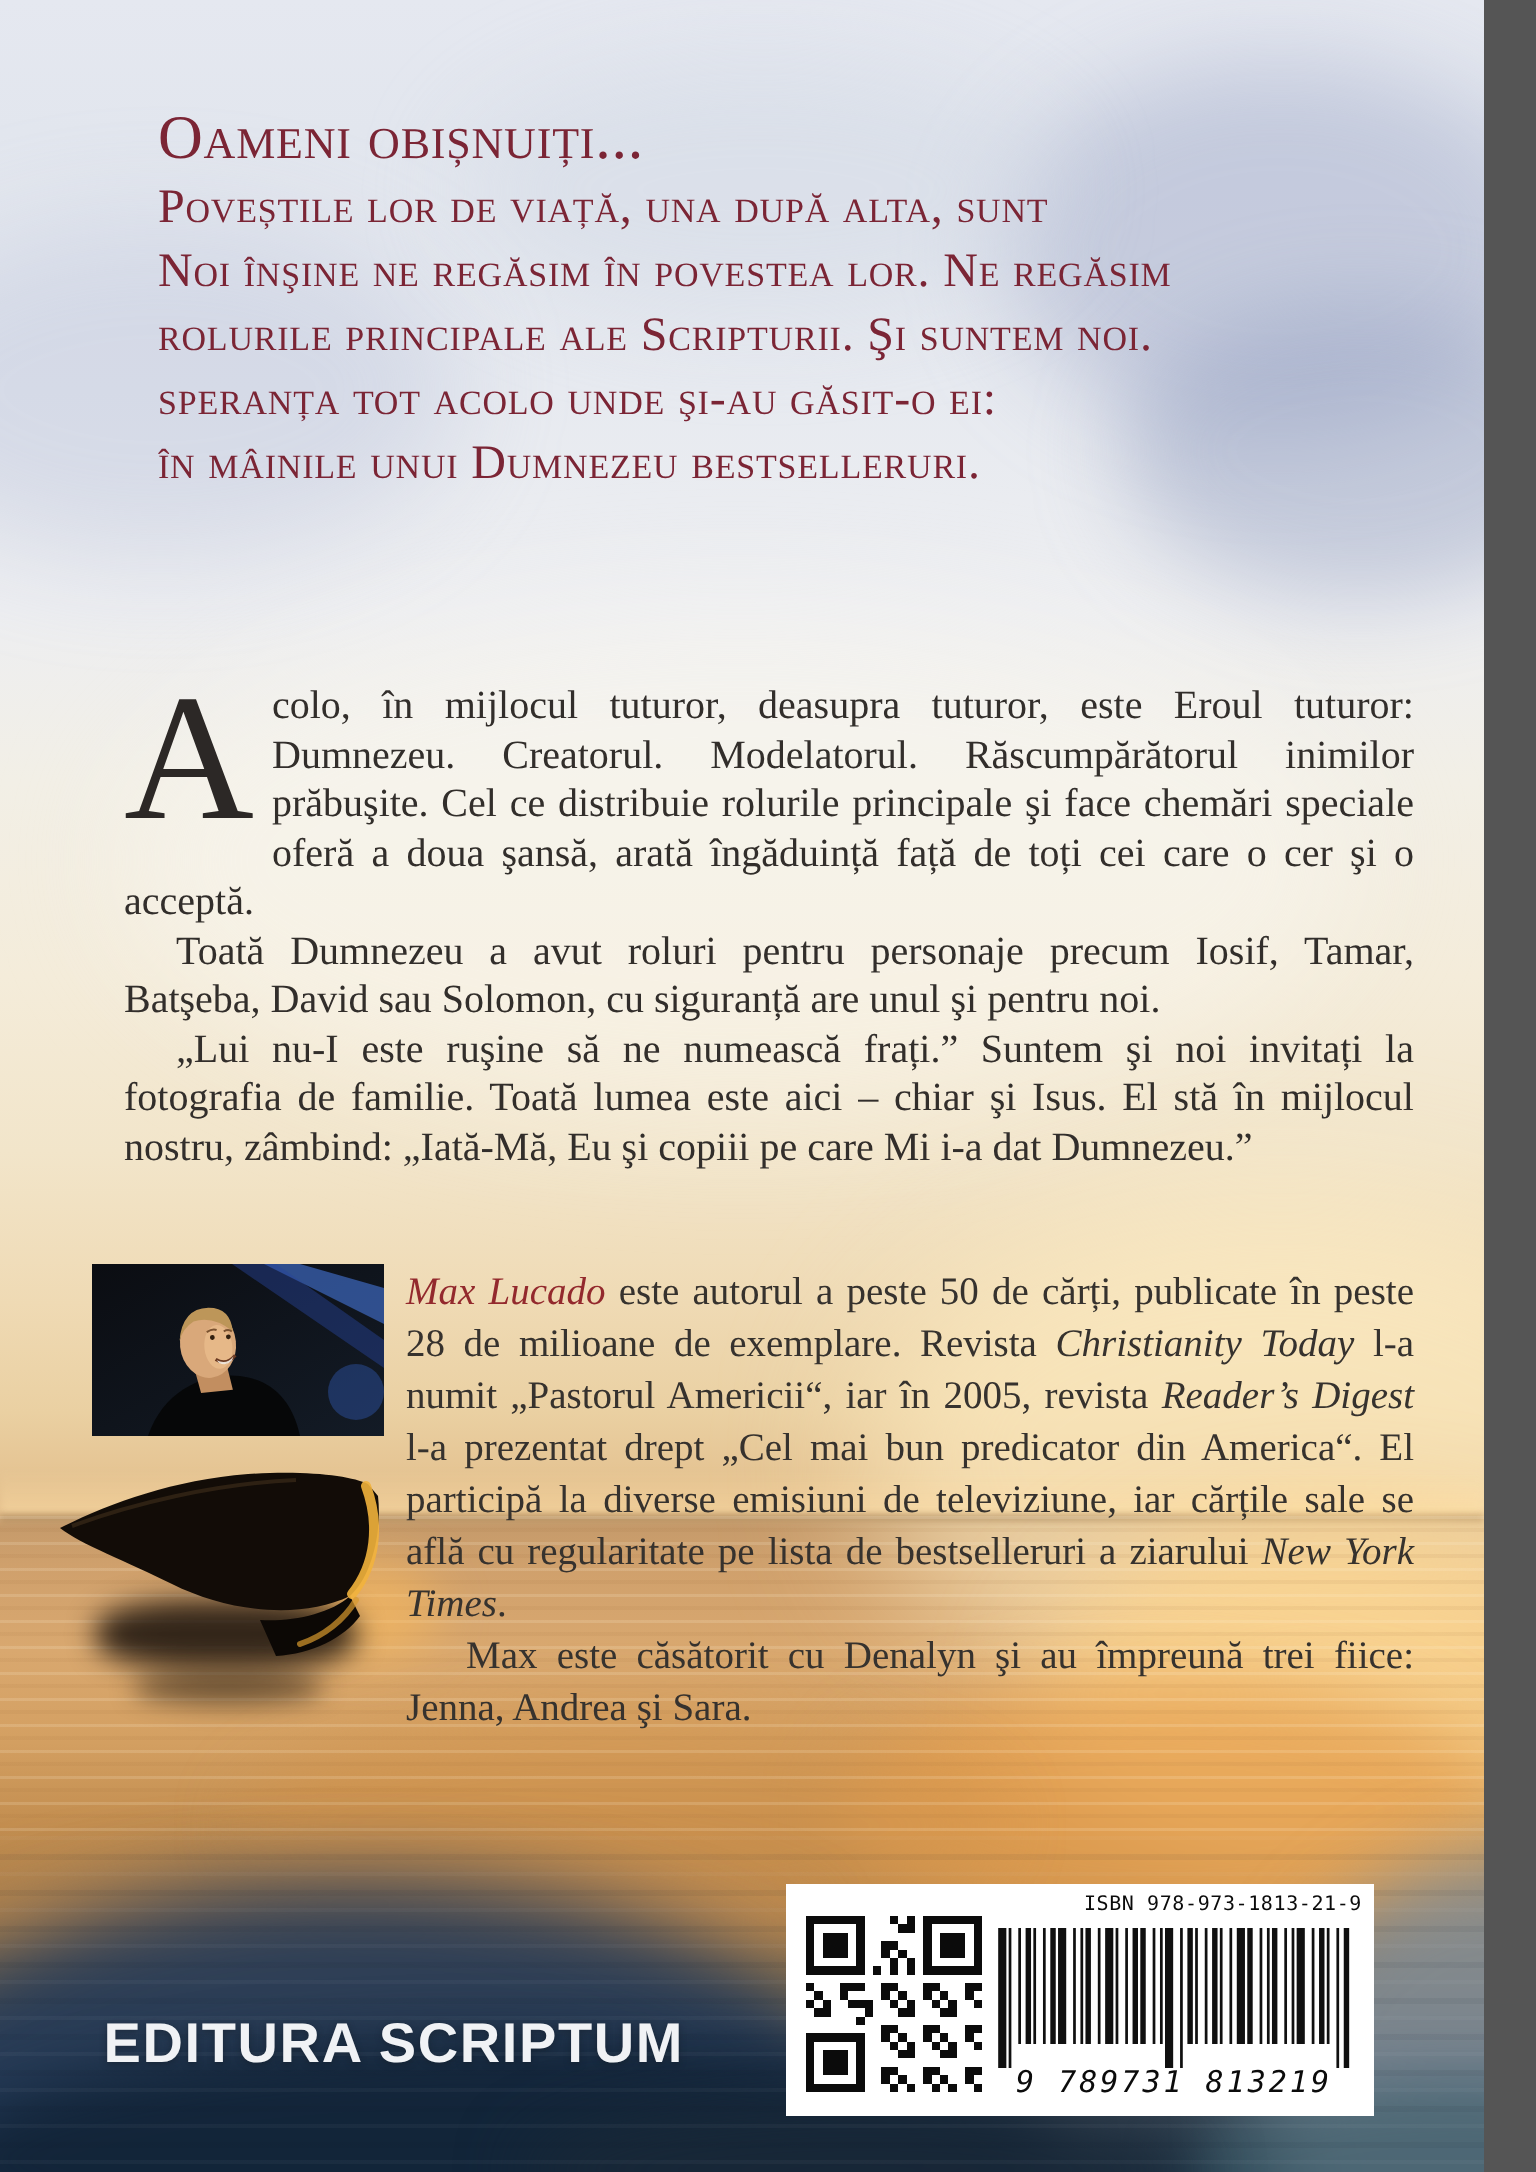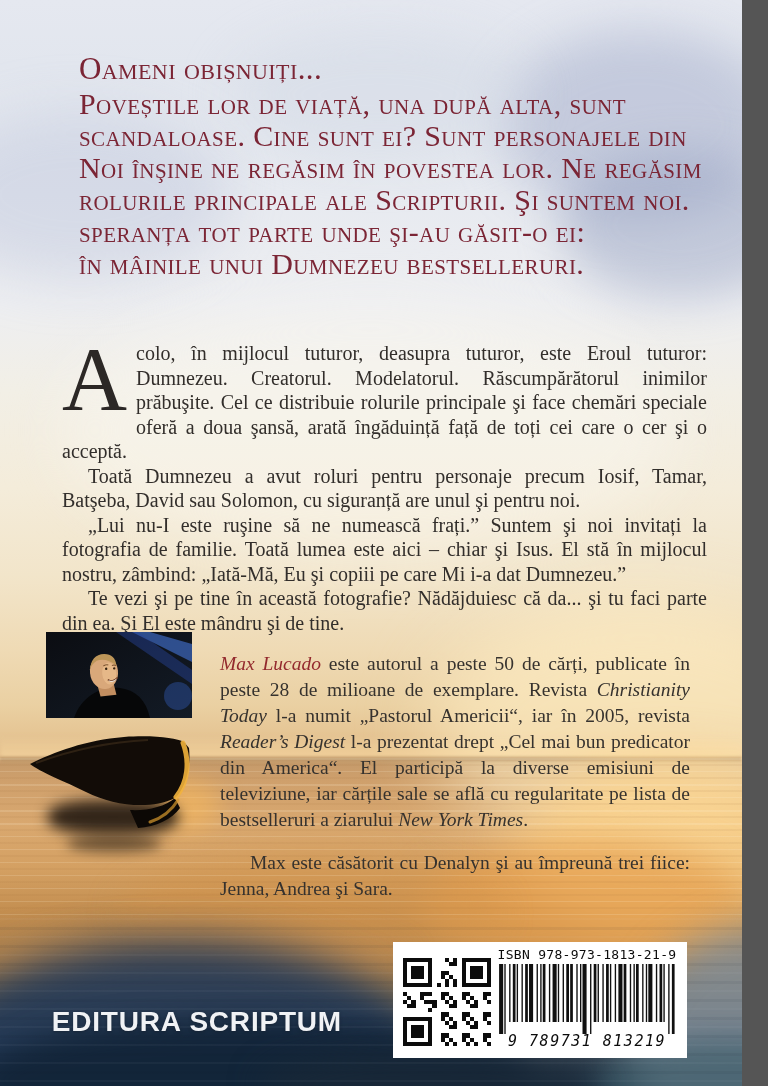--- a/index.html
+++ b/index.html
@@ -32,49 +32,49 @@
   .horizon-glow{position:absolute;left:0;right:0;top:735px;height:24px;
     background:linear-gradient(rgba(255,230,180,0),rgba(255,225,170,.55));filter:blur(2px);}
   .horizon{position:absolute;left:0;right:0;top:757px;height:4px;background:rgba(140,100,60,.45);filter:blur(1.5px);}
   .streaks1{position:absolute;left:0;right:0;top:758px;height:160px;opacity:.65;
     background:repeating-linear-gradient(180deg,rgba(255,244,220,.25) 0 1.5px,rgba(0,0,0,0) 1.5px 6px,rgba(150,100,50,.12) 6px 8px,rgba(0,0,0,0) 8px 13px);}
   .streaks2{position:absolute;left:0;right:0;top:918px;height:168px;opacity:.4;
     background:repeating-linear-gradient(180deg,rgba(220,225,235,.10) 0 2px,rgba(0,0,0,0) 2px 9px,rgba(10,20,35,.15) 9px 12px,rgba(0,0,0,0) 12px 18px);}
 
   .headline{position:absolute;left:79px;top:50px;width:650px;color:#7b2535;
     font-variant:small-caps;letter-spacing:.4px;}
-  .hl{font-size:30px;line-height:32px;}
+  .hl{font-size:24px;line-height:32px;}
   .hl-first{font-size:31px;line-height:38px;}
 
   .body-text{position:absolute;left:62px;top:341px;width:645px;
     font-size:20px;line-height:24.5px;color:#322e2b;text-align:justify;}
   .body-text p{margin:0;}
   .para-indent{text-indent:26px;}
   .dropcap{float:left;font-size:90px;line-height:72px;padding:3px 9px 0 0;color:#2c2826;}
 
   .author-photo{position:absolute;left:46px;top:632px;width:146px;height:86px;}
   .bio-text{position:absolute;left:203px;top:634px;width:504px;
     font-size:19.5px;line-height:26px;color:#36322e;text-align:justify;}
-  .bio-text p{margin:17px;}
+  .bio-text p{margin:0;}
   .bio-p2{text-indent:30px;}
   .italic{font-style:italic;}
   .accent-italic{font-style:italic;color:#93292d;}
 
   .boat{position:absolute;left:26px;top:730px;width:178px;height:108px;}
 
   .publisher{position:absolute;right:400px;top:1006px;text-align:right;
     font-family:"Liberation Sans",sans-serif;color:#f0f2f5;
     text-shadow:0 1px 3px rgba(20,30,40,.55);}
   .pub-name{font-size:28px;font-weight:bold;letter-spacing:.8px;}
   .pub-site{font-size:15px;margin-top:2px;color:#e9edf1;}
 
   .isbn-box{position:absolute;left:393px;top:942px;width:294px;height:116px;background:#fff;}
   .qr{position:absolute;left:10px;top:16px;width:88px;height:88px;}
-  .isbn-label{position:absolute;left:100px;top:5px;width:188px;text-align:center;
-    font-family:"DejaVu Sans Mono",monospace;font-size:13px;letter-spacing:.3px;color:#0b0b0b;}
+  .isbn-label{position:absolute;left:100px;top:5px;width:188px;text-align:right;
+    font-family:"DejaVu Sans Mono",monospace;font-size:10px;letter-spacing:.3px;color:#0b0b0b;}
   .barcode{position:absolute;left:104px;top:22px;width:180px;height:70px;}
   .isbn-digits{position:absolute;left:100px;top:90px;width:188px;text-align:center;
     font-family:"DejaVu Sans Mono",monospace;font-size:15px;letter-spacing:1.5px;color:#0b0b0b;font-style:italic;}
 </style>
 </head>
 <body>
 
 <div class="cover">
 
   <div>
@@ -106,32 +106,30 @@
     <path d="M4,34 C28,22 60,10 98,7 C128,5 150,8 158,12 L163,18 C165,36 160,58 149,68 C124,80 88,76 60,62 C38,51 14,42 4,34 Z" fill="#120c07"></path>
     <path d="M149,68 C139,77 120,81 104,80 L112,98 C130,97 146,89 154,78 Z" fill="#0c0805"></path>
     <path d="M10,33 C40,22 80,12 122,10" stroke="#4a3520" stroke-width="2" opacity="0.5" fill="none"></path>
     <path d="M157,13 C164,32 162,52 150,67" stroke="#f2b23c" stroke-width="5" fill="none" opacity="0.9" stroke-linecap="round"></path>
     <path d="M152,70 C146,80 136,88 124,92" stroke="#d99a2e" stroke-width="3" fill="none" opacity="0.7" stroke-linecap="round"></path>
   </svg>
 
   <div class="headline">
     <div class="hl hl-first">Oameni obișnuiți...</div>
     <div class="hl">Poveștile lor de viață, una după alta, sunt</div>
-    <div class="hl">scandaloase. Cine sunt ei? Sunt personajele din</div>
     <div class="hl">Noi înşine ne regăsim în povestea lor. Ne regăsim</div>
     <div class="hl">rolurile principale ale Scripturii. Şi suntem noi.</div>
-    <div class="hl">speranța tot parte unde şi-au găsit-o ei:</div>
+    <div class="hl">speranța tot acolo unde şi-au găsit-o ei:</div>
     <div class="hl">în mâinile unui Dumnezeu bestselleruri.</div>
   </div>
 
   <div class="body-text">
     <p><span class="dropcap">A</span><span>colo, în mijlocul tuturor, deasupra tuturor, este Eroul tuturor: Dumnezeu. Creatorul. Modelatorul. Răscumpărătorul inimilor prăbuşite. Cel ce distribuie rolurile principale şi face chemări speciale oferă a doua şansă, arată îngăduință față de toți cei care o cer şi o acceptă.</span></p>
     <p class="para-indent">Toată Dumnezeu a avut roluri pentru personaje precum Iosif, Tamar, Batşeba, David sau Solomon, cu siguranță are unul şi pentru noi.</p>
     <p class="para-indent">„Lui nu-I este ruşine să ne numească frați.” Suntem şi noi invitați la fotografia de familie. Toată lumea este aici – chiar şi Isus. El stă în mijlocul nostru, zâmbind: „Iată-Mă, Eu şi copiii pe care Mi i-a dat Dumnezeu.”</p>
-    <p class="para-indent">Te vezi şi pe tine în această fotografie? Nădăjduiesc că da... şi tu faci parte din ea. Şi El este mândru şi de tine.</p>
   </div>
 
   <svg class="author-photo" viewBox="0 0 146 86">
     <defs>
       <linearGradient id="pg" x1="0" y1="0" x2="1" y2="1">
         <stop offset="0" stop-color="#0b0d12"></stop>
           <stop offset="1" stop-color="#131b26"></stop>
       </linearGradient>
     </defs>
     <rect width="146" height="86" fill="url(#pg)"></rect>

